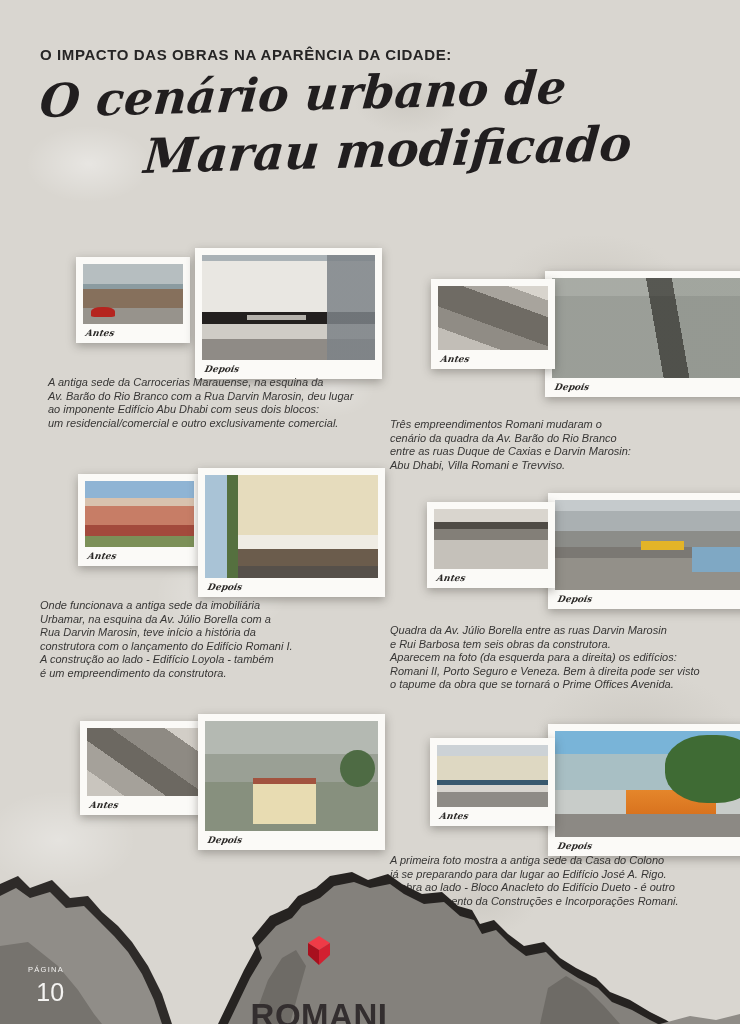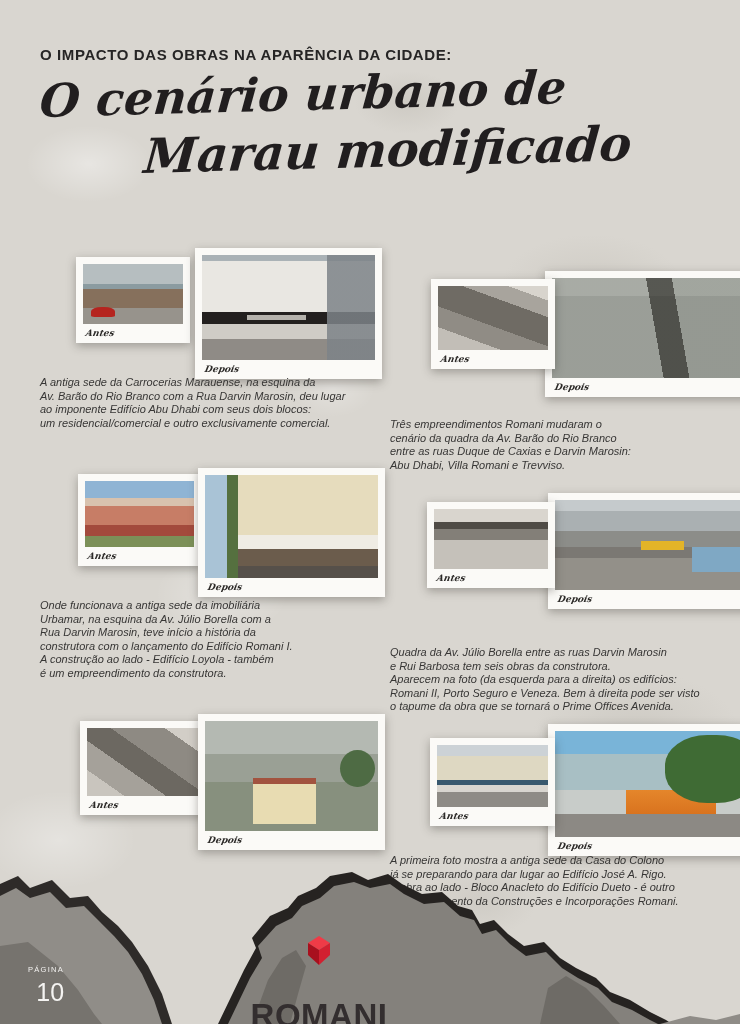--- a/index.html
+++ b/index.html
@@ -104,21 +104,21 @@
       <div class="car-accent"></div>
     </div>
     <figcaption class="plabel">Antes</figcaption>
   </figure>
   <figure class="polaroid" style="left:155px;top:232px;">
     <div class="photo ph1d">
       <div class="sign-accent"></div>
     </div>
     <figcaption class="plabel">Depois</figcaption>
   </figure>
-  <p class="caption" style="left:40px;top:376px;width:330px;">A antiga sede da Carrocerias Marauense, na esquina da
+  <p class="caption" style="left:48px;top:376px;width:330px;">A antiga sede da Carrocerias Marauense, na esquina da
 Av. Barão do Rio Branco com a Rua Darvin Marosin, deu lugar
 ao imponente Edifício Abu Dhabi com seus dois blocos:
 um residencial/comercial e outro exclusivamente comercial.</p>
 
   <figure class="polaroid z1" style="left:505px;top:255px;">
     <div class="photo ph2d"></div>
     <figcaption class="plabel">Depois</figcaption>
   </figure>
   <figure class="polaroid z2" style="left:391px;top:263px;">
     <div class="photo ph2a"></div>
@@ -148,21 +148,21 @@
     <div class="photo ph4d">
       <div class="ysign-accent"></div>
       <div class="mural-accent"></div>
     </div>
     <figcaption class="plabel">Depois</figcaption>
   </figure>
   <figure class="polaroid z2" style="left:387px;top:486px;">
     <div class="photo ph4a"></div>
     <figcaption class="plabel">Antes</figcaption>
   </figure>
-  <p class="caption" style="left:390px;top:624px;width:345px;margin-top:22px;">Quadra da Av. Júlio Borella entre as ruas Darvin Marosin
+  <p class="caption" style="left:390px;top:624px;width:345px;">Quadra da Av. Júlio Borella entre as ruas Darvin Marosin
 e Rui Barbosa tem seis obras da construtora.
 Aparecem na foto (da esquerda para a direita) os edifícios:
 Romani II, Porto Seguro e Veneza. Bem à direita pode ser visto
 o tapume da obra que se tornará o Prime Offices Avenida.</p>
 
   <figure class="polaroid" style="left:40px;top:705px;">
     <div class="photo ph5a"></div>
     <figcaption class="plabel">Antes</figcaption>
   </figure>
   <figure class="polaroid" style="left:158px;top:698px;">

